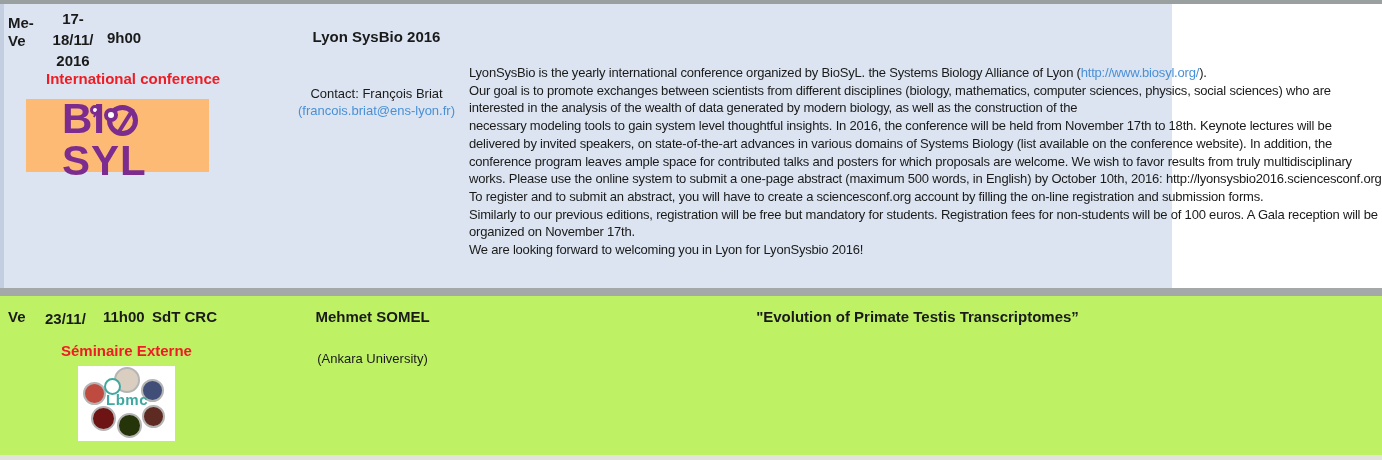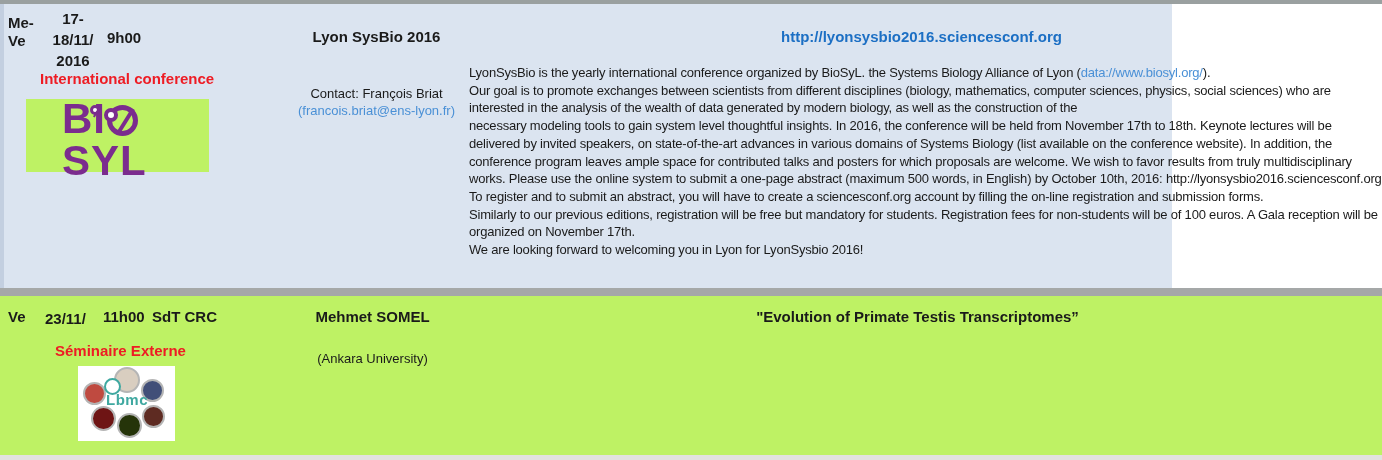--- a/index.html
+++ b/index.html
@@ -6,41 +6,41 @@
   html,body { width:1382px; height:460px; background:#fff; overflow:hidden; }
   body { font-family:"Liberation Sans", sans-serif; color:#1a1a1a; position:relative; }
 
   .top-strip   { position:absolute; left:0; top:0; width:1382px; height:4px; background:#9aa0a0; }
   .row-blue    { position:absolute; left:0; top:4px; width:1172px; height:284px; background:#dbe4f0; border-left:4px solid #c3cfe0; }
   .divider     { position:absolute; left:0; top:288px; width:1382px; height:8px; background:#a5a8a8; }
   .row-green   { position:absolute; left:0; top:296px; width:1382px; height:159px; background:#bef264; }
   .bottom-strip{ position:absolute; left:0; top:455px; width:1382px; height:5px; background:#e2e2de; }
 
   .b   { font-weight:bold; }
-  .red { color:#ee1c24; font-weight:bold; }
+  .red { color:#ee1c24; font-weight:bold;margin-left:6px; }
   .abs { position:absolute; }
 
   .day      { font-size:15px; font-weight:bold; line-height:18px; }
   .datebox  { font-size:15px; font-weight:bold; line-height:21px; text-align:center; }
   .timebox  { font-size:15px; font-weight:bold; }
   .locbox   { font-size:15px; font-weight:bold; }
   .evtype   { font-size:15px; }
   .colc     { width:175px; text-align:center; }
   .evname   { font-size:15px;text-align:center; }
   .contact  { font-size:13px; }
   .email    { font-size:13px; color:#4a90d6; cursor:pointer; }
   .urlhead  { font-size:15px; font-weight:bold; color:#1c6fc4; text-align:center; width:915px; cursor:pointer; }
   .title-q  { font-size:15px; font-weight:bold; text-align:center; width:915px; }
 
   .para { width:916px; font-size:13px; line-height:17.7px; letter-spacing:-0.2px; color:#1a1a1a; }
   .para .seg { display:block; }
   .inline-link { color:#4a90d6; cursor:pointer; }
 
   
-  .biosyl { width:183px; height:73px; background:#bef264; position:relative;
+  .biosyl { width:183px; height:73px; background:#fdba74; position:relative;
             display:flex; align-items:center; justify-content:center;padding-left:36px; }
   .biosyl .txt { color:#7b2c8e; font-size:42px; font-weight:bold; letter-spacing:1px; line-height:1; margin-top:8px; }
   .biosyl .o-ring { display:inline-block; width:31px; height:31px; border:5px solid #7b2c8e;
                     border-radius:50%; position:relative; vertical-align:-3px; margin:0 1px; }
   .biosyl .o-ring::after { content:""; position:absolute; left:12px; top:-3px; width:4px; height:27px;
                            background:#7b2c8e; transform:rotate(32deg); }
   .biosyl .c-small { position:absolute; left:64px; top:6px; width:10px; height:10px;
                      border:3px solid #7b2c8e; border-radius:50%; background:#fff; }
   .biosyl .c-small::after { content:""; position:absolute; left:3px; top:-2px; width:2px; height:12px;
                             background:#7b2c8e; transform:rotate(32deg); }
@@ -81,24 +81,23 @@
     <div class="c-small"></div>
     <div class="c-med"></div>
   </div>
 
   <div class="abs colc evname b" style="left:285px; top:24px;">Lyon SysBio 2016</div>
 
   <div class="abs colc contact" style="left:285px; top:82px;">Contact: François Briat</div>
 
   <div class="abs colc email" style="left:285px; top:99px;">(francois.briat@ens-lyon.fr)</div>
 
-  <div class="abs urlhead" style="left:460px; top:24px;">http://lyonsysbio2016.sciencesconf.org</div>
 
   <div class="abs para" style="left:465px; top:60px;">
-    <span class="seg"><span>LyonSysBio is the yearly international conference organized by BioSyL. the Systems Biology Alliance of Lyon (</span><span class="inline-link">data://www.biosyl.org/</span><span>).</span></span>
+    <span class="seg"><span>LyonSysBio is the yearly international conference organized by BioSyL. the Systems Biology Alliance of Lyon (</span><span class="inline-link">http://www.biosyl.org/</span><span>).</span></span>
     <span class="seg">Our goal is to promote exchanges between scientists from different disciplines (biology, mathematics, computer sciences, physics, social sciences) who are interested in the analysis of the wealth of data generated by modern biology, as well as the construction of the</span>
     <span class="seg">necessary modeling tools to gain system level thoughtful insights. In 2016, the conference will be held from November 17th to 18th. Keynote lectures will be delivered by invited speakers, on state-of-the-art advances in various domains of Systems Biology (list available on the conference website). In addition, the conference program leaves ample space for contributed talks and posters for which proposals are welcome. We wish to favor results from truly multidisciplinary works. Please use the online system to submit a one-page abstract (maximum 500 words, in English) by October 10th, 2016: http://lyonsysbio2016.sciencesconf.org To register and to submit an abstract, you will have to create a sciencesconf.org account by filling the on-line registration and submission forms.</span>
     <span class="seg">Similarly to our previous editions, registration will be free but mandatory for students. Registration fees for non-students will be of 100 euros. A Gala reception will be organized on November 17th.</span>
     <span class="seg">We are looking forward to welcoming you in Lyon for LyonSysbio 2016!</span>
   </div>
 </div>
 
 <div class="divider"></div>
 
 <div class="row-green">

